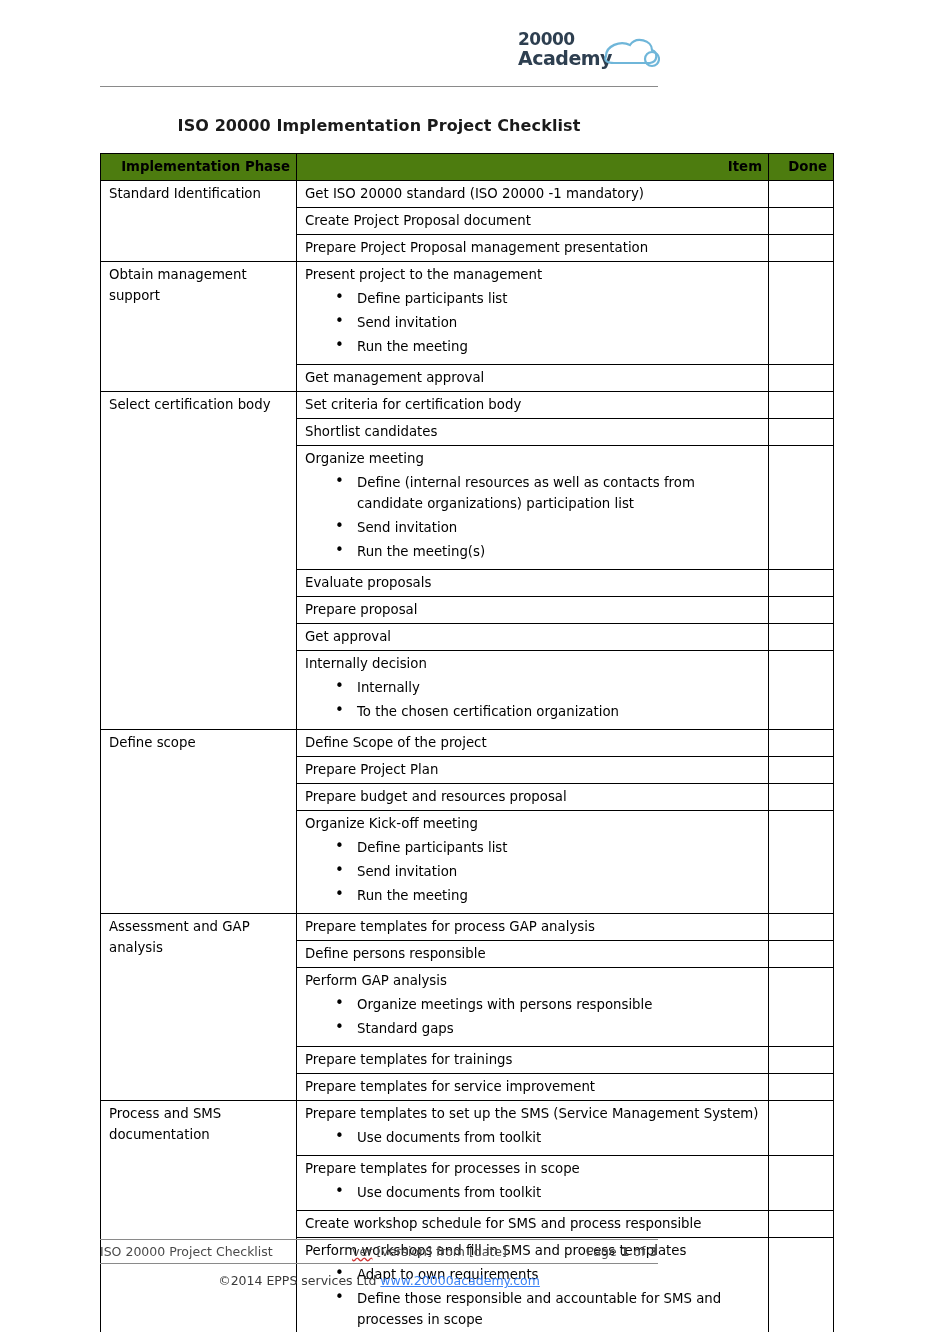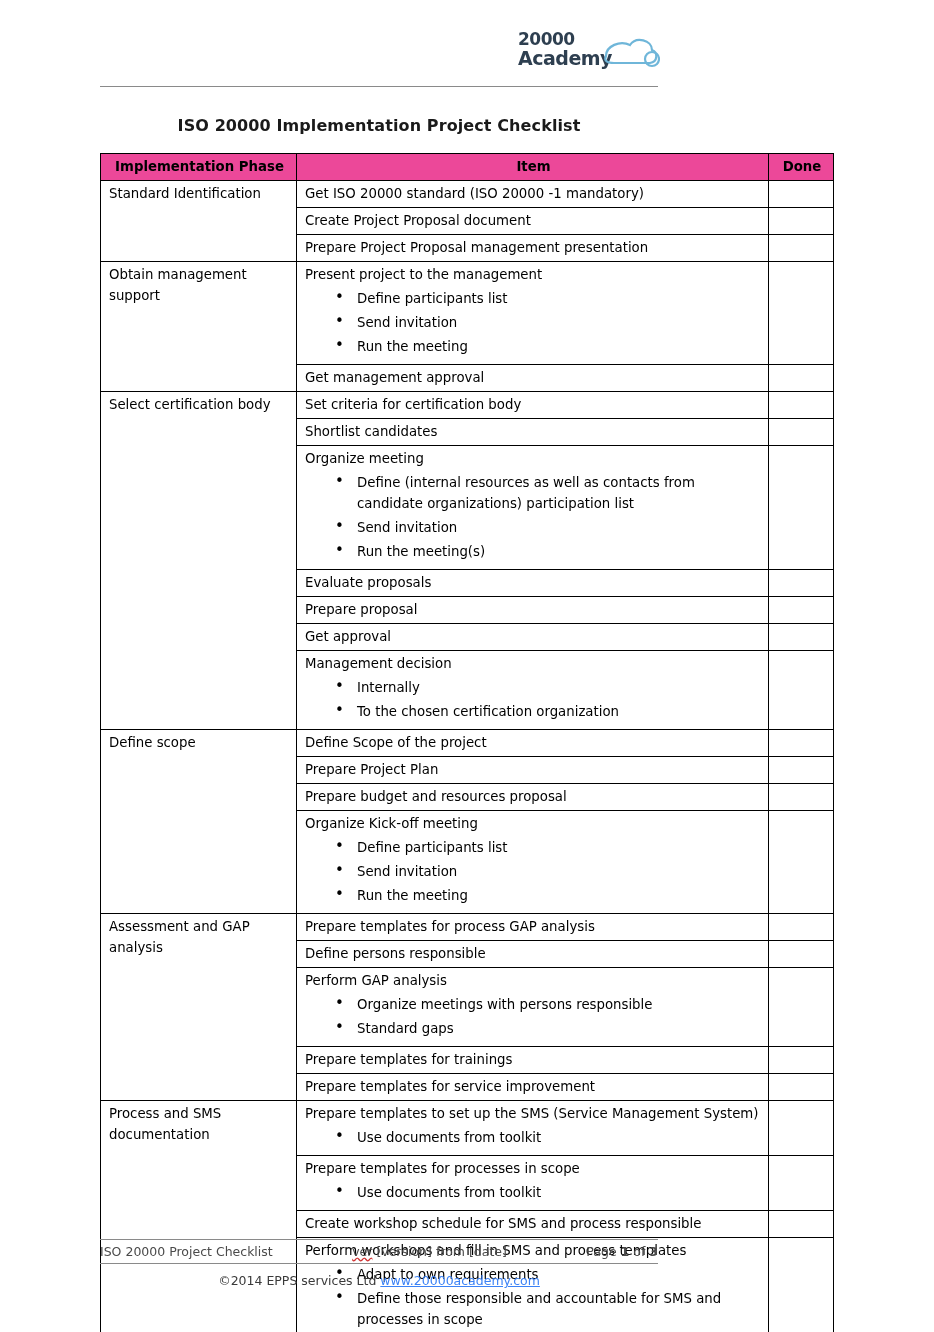--- a/index.html
+++ b/index.html
@@ -81,23 +81,23 @@
     table-layout: fixed;
   }
   table.checklist th, table.checklist td {
     border: 1px solid #000000;
     vertical-align: top;
     padding: 2px 6px 3px 8px;
     font-size: 13.3px;
     line-height: 21px;
   }
   thead th {
-    background: #ec4899;
+    background: #4d7c0f;
     font-weight: bold;
-    text-align: center;
+    text-align: right;
     font-size: 13.3px;
     padding-top: 3px;
     padding-bottom: 4px;
   }
   col.c-phase { width: 196px; }
   col.c-item  { width: 472px; }
   col.c-done  { width: 65px; }
   td.phase { }
   td.item  { }
   td.done  { }
@@ -272,21 +272,21 @@
           <td class="done">&nbsp;</td>
         </tr>
         <tr>
           <td class="item">
             <div class="item-head">Get approval</div>
           </td>
           <td class="done">&nbsp;</td>
         </tr>
         <tr>
           <td class="item">
-            <div class="item-head">Management decision</div>
+            <div class="item-head">Internally decision</div>
             <ul class="bullets">
               <li>Internally</li>
               <li>To the chosen certification organization</li>
             </ul>
           </td>
           <td class="done">&nbsp;</td>
         </tr>
         <tr>
           <td class="phase" rowspan="4">Define scope</td>
           <td class="item">

